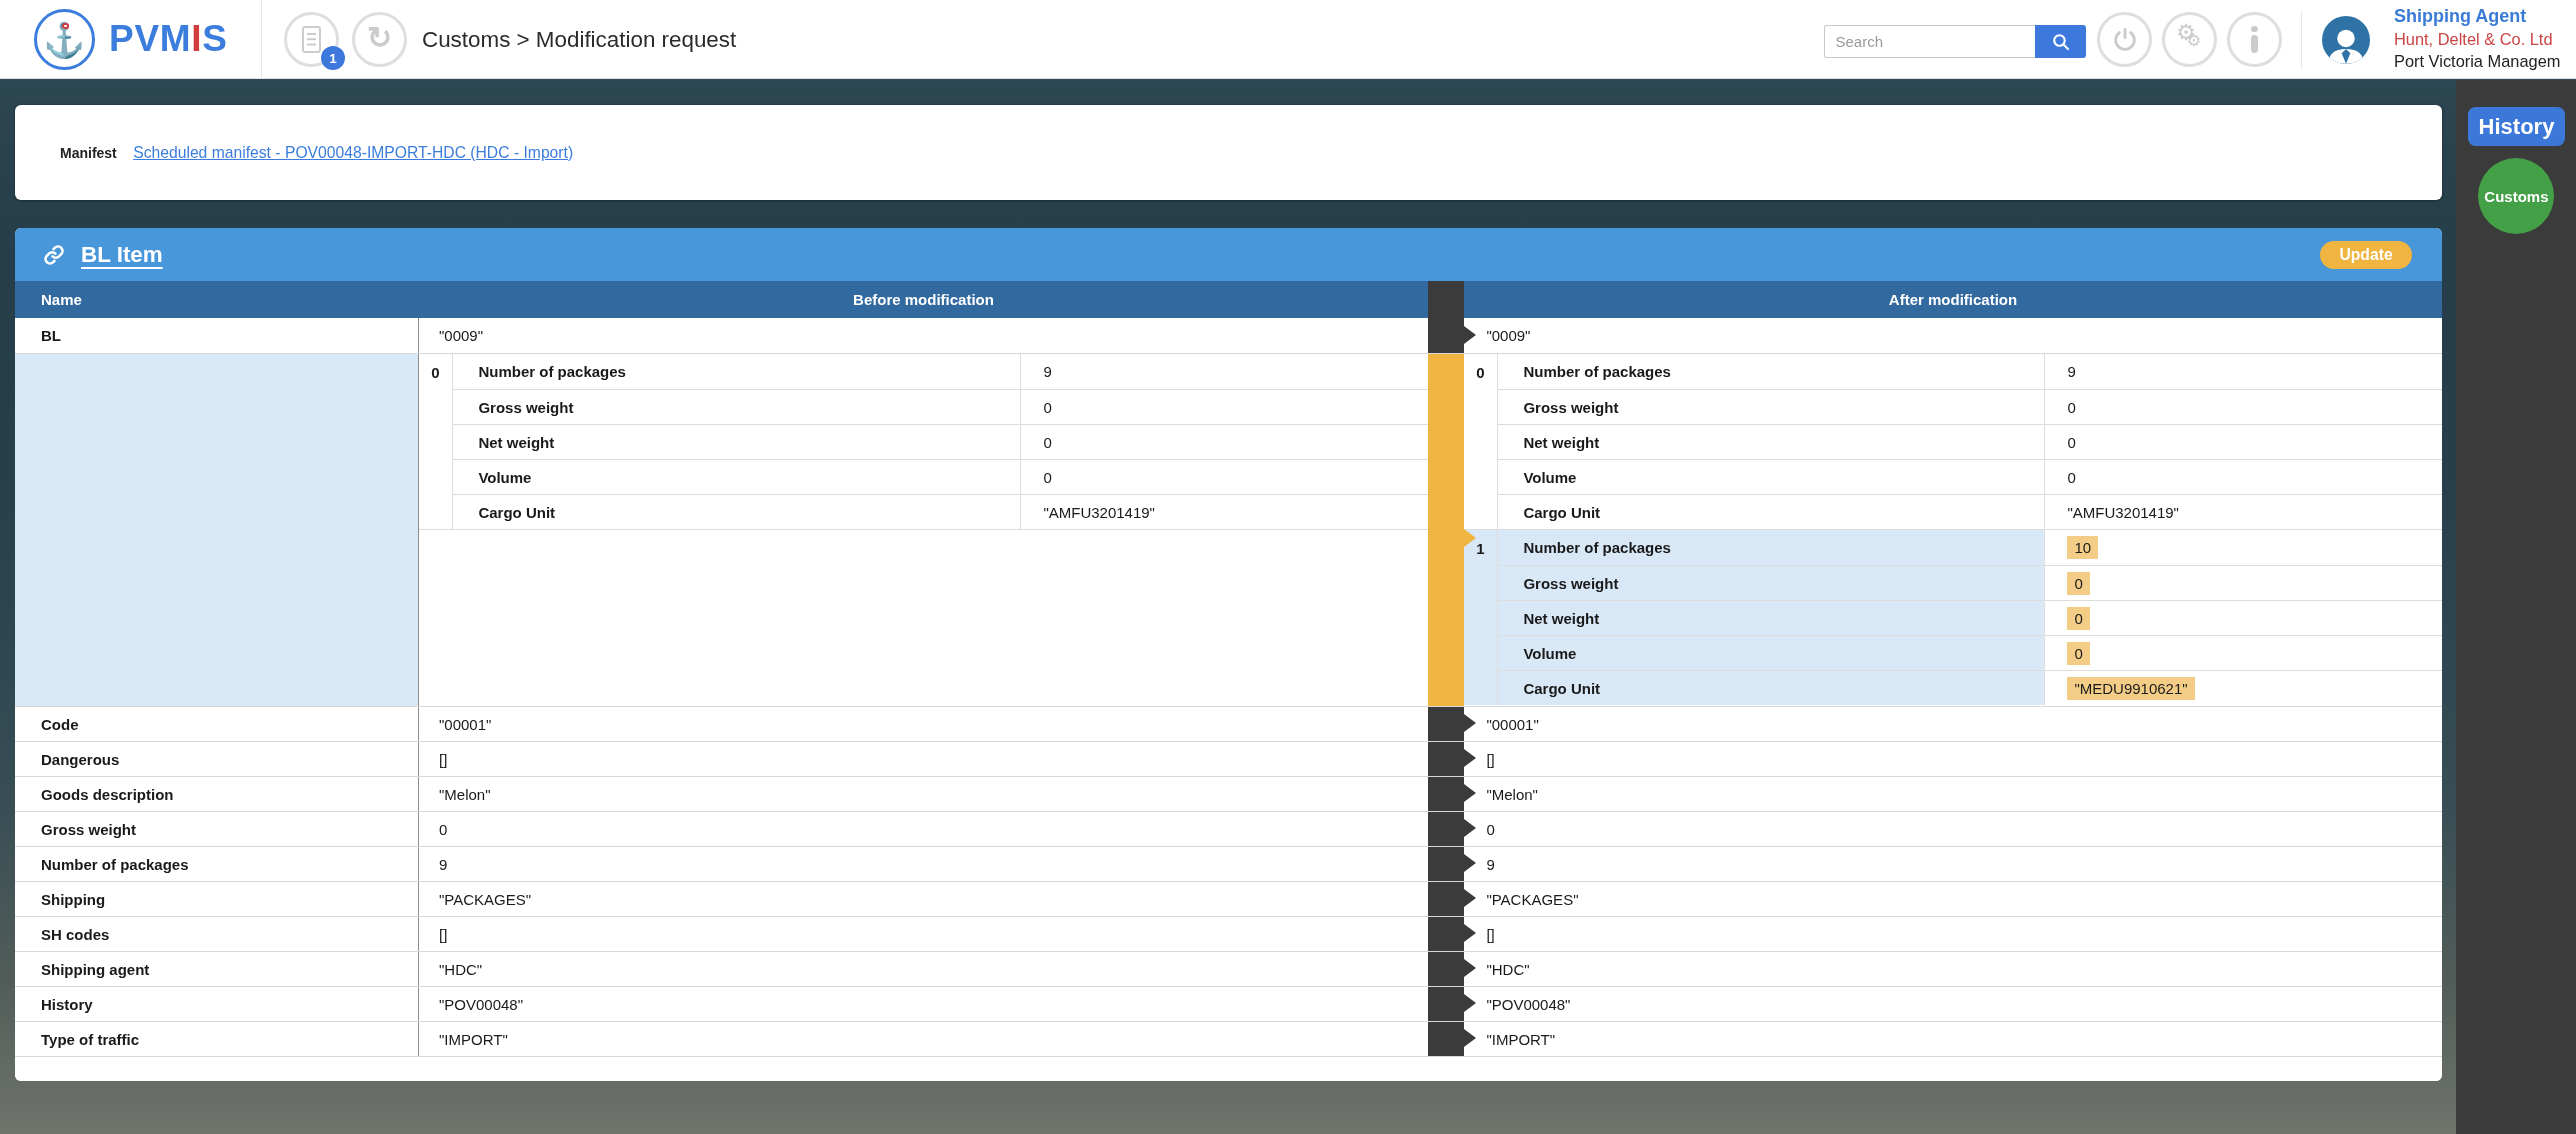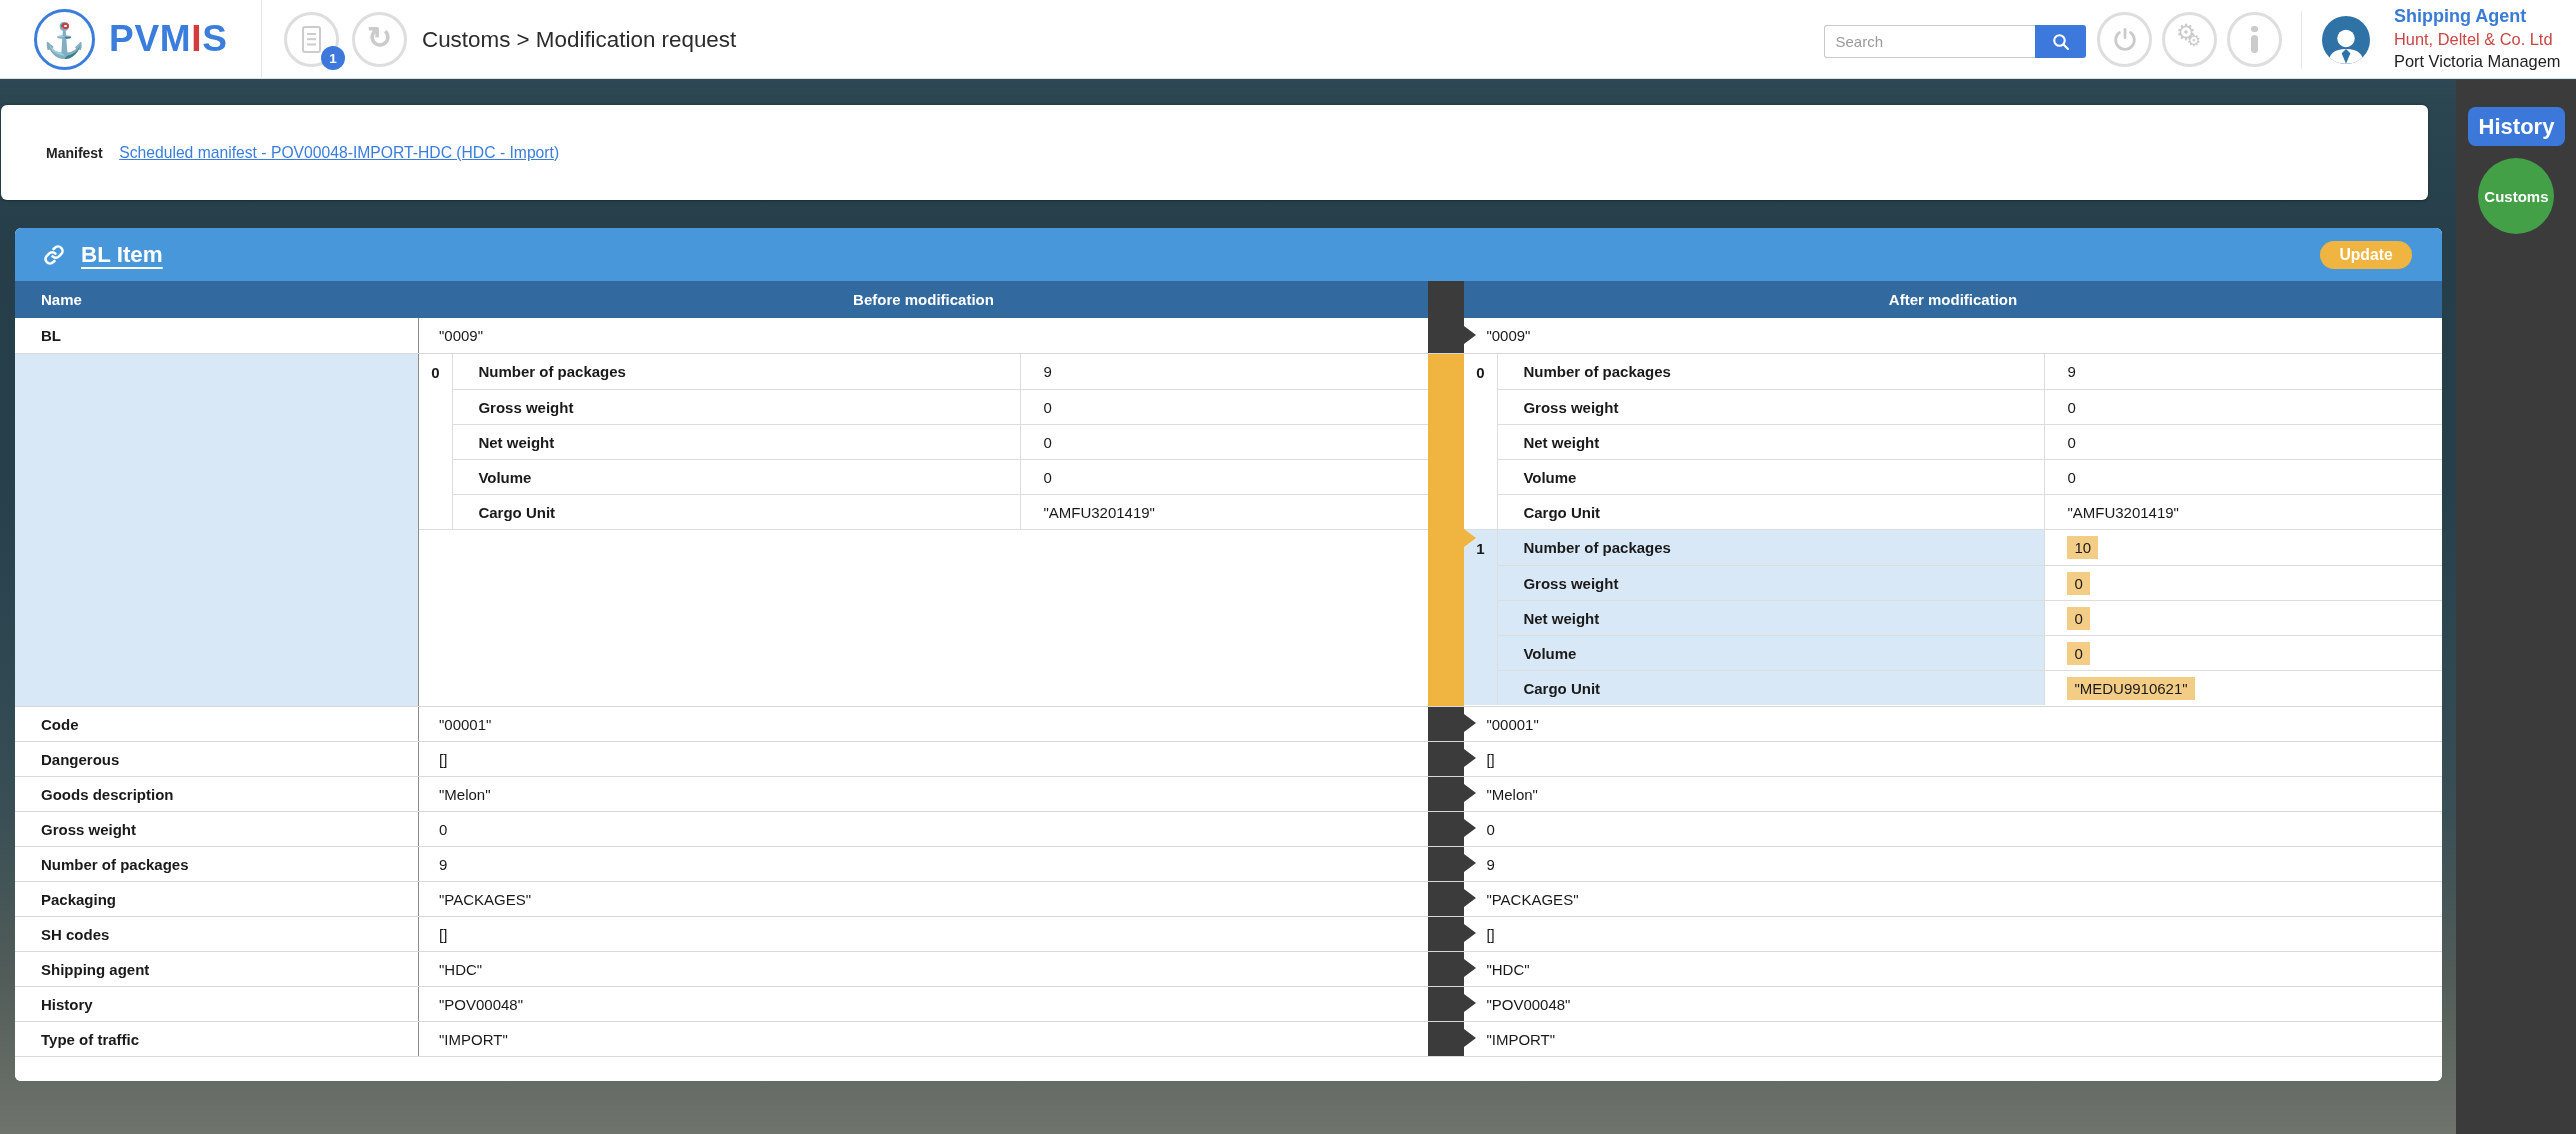--- a/index.html
+++ b/index.html
@@ -49,21 +49,21 @@
   .u-org { font-size:16.4px; color:#222; }
 
   
   .side-panel { position:absolute; left:2456px; top:80px; width:120px; height:1055px; background:#3b3b3b; z-index:15; }
   .history-btn { position:absolute; left:12px; top:27px; width:97px; height:39px; background:#3c78d9; color:#fff;
             border:none; border-radius:7.5px; font-size:22px; font-weight:700; cursor:pointer; font-family:inherit; }
   .customs-btn { position:absolute; left:22.4px; top:78px; width:76px; height:76px; border-radius:50%; background:#43a047;
             color:#fff; border:none; font-size:15px; font-weight:700; cursor:pointer; font-family:inherit; }
 
   
-  .manifest-card { position:absolute; left:1px; top:105px; width:2427px; height:95px; background:#fff; border-radius:6px;
+  .manifest-card { position:absolute; left:15px; top:105px; width:2427px; height:95px; background:#fff; border-radius:6px;
             box-shadow:0 0.7px 3px rgba(0,0,0,.35); display:flex; align-items:center; padding-left:45px; z-index:10; }
   .manifest-label { font-size:14px; font-weight:700; color:#222; margin-right:16.4px; }
   .manifest-link { font-size:15.7px; color:#3b7ddd; text-decoration:underline; cursor:pointer; }
 
   
   .bl-panel { position:absolute; left:15px; top:228px; width:2427px; height:853px; background:#fff; border-radius:6px;
             z-index:10; display:flex; flex-direction:column; }
   .bl-header { height:53px; background:#4897da; border-radius:6px 6px 0 0; display:flex; align-items:center; padding:0 30px 0 27px; }
   .bl-title { display:flex; align-items:center; gap:15px; color:#fff; font-size:22.4px; font-weight:700;
             text-decoration:underline; text-decoration-thickness:1.5px; text-underline-offset:4.5px; cursor:pointer; }
@@ -352,21 +352,21 @@
       </div>
       <div class="trow">
         <div class="cname">Number of packages</div>
         <div class="cbefore">9</div>
         <div class="dcell">
           <div class="dflag"></div>
         </div>
         <div class="cafter">9</div>
       </div>
       <div class="trow">
-        <div class="cname">Packaging</div>
+        <div class="cname">Shipping</div>
         <div class="cbefore">"PACKAGES"</div>
         <div class="dcell">
           <div class="dflag"></div>
         </div>
         <div class="cafter">"PACKAGES"</div>
       </div>
       <div class="trow">
         <div class="cname">SH codes</div>
         <div class="cbefore">[]</div>
         <div class="dcell">

